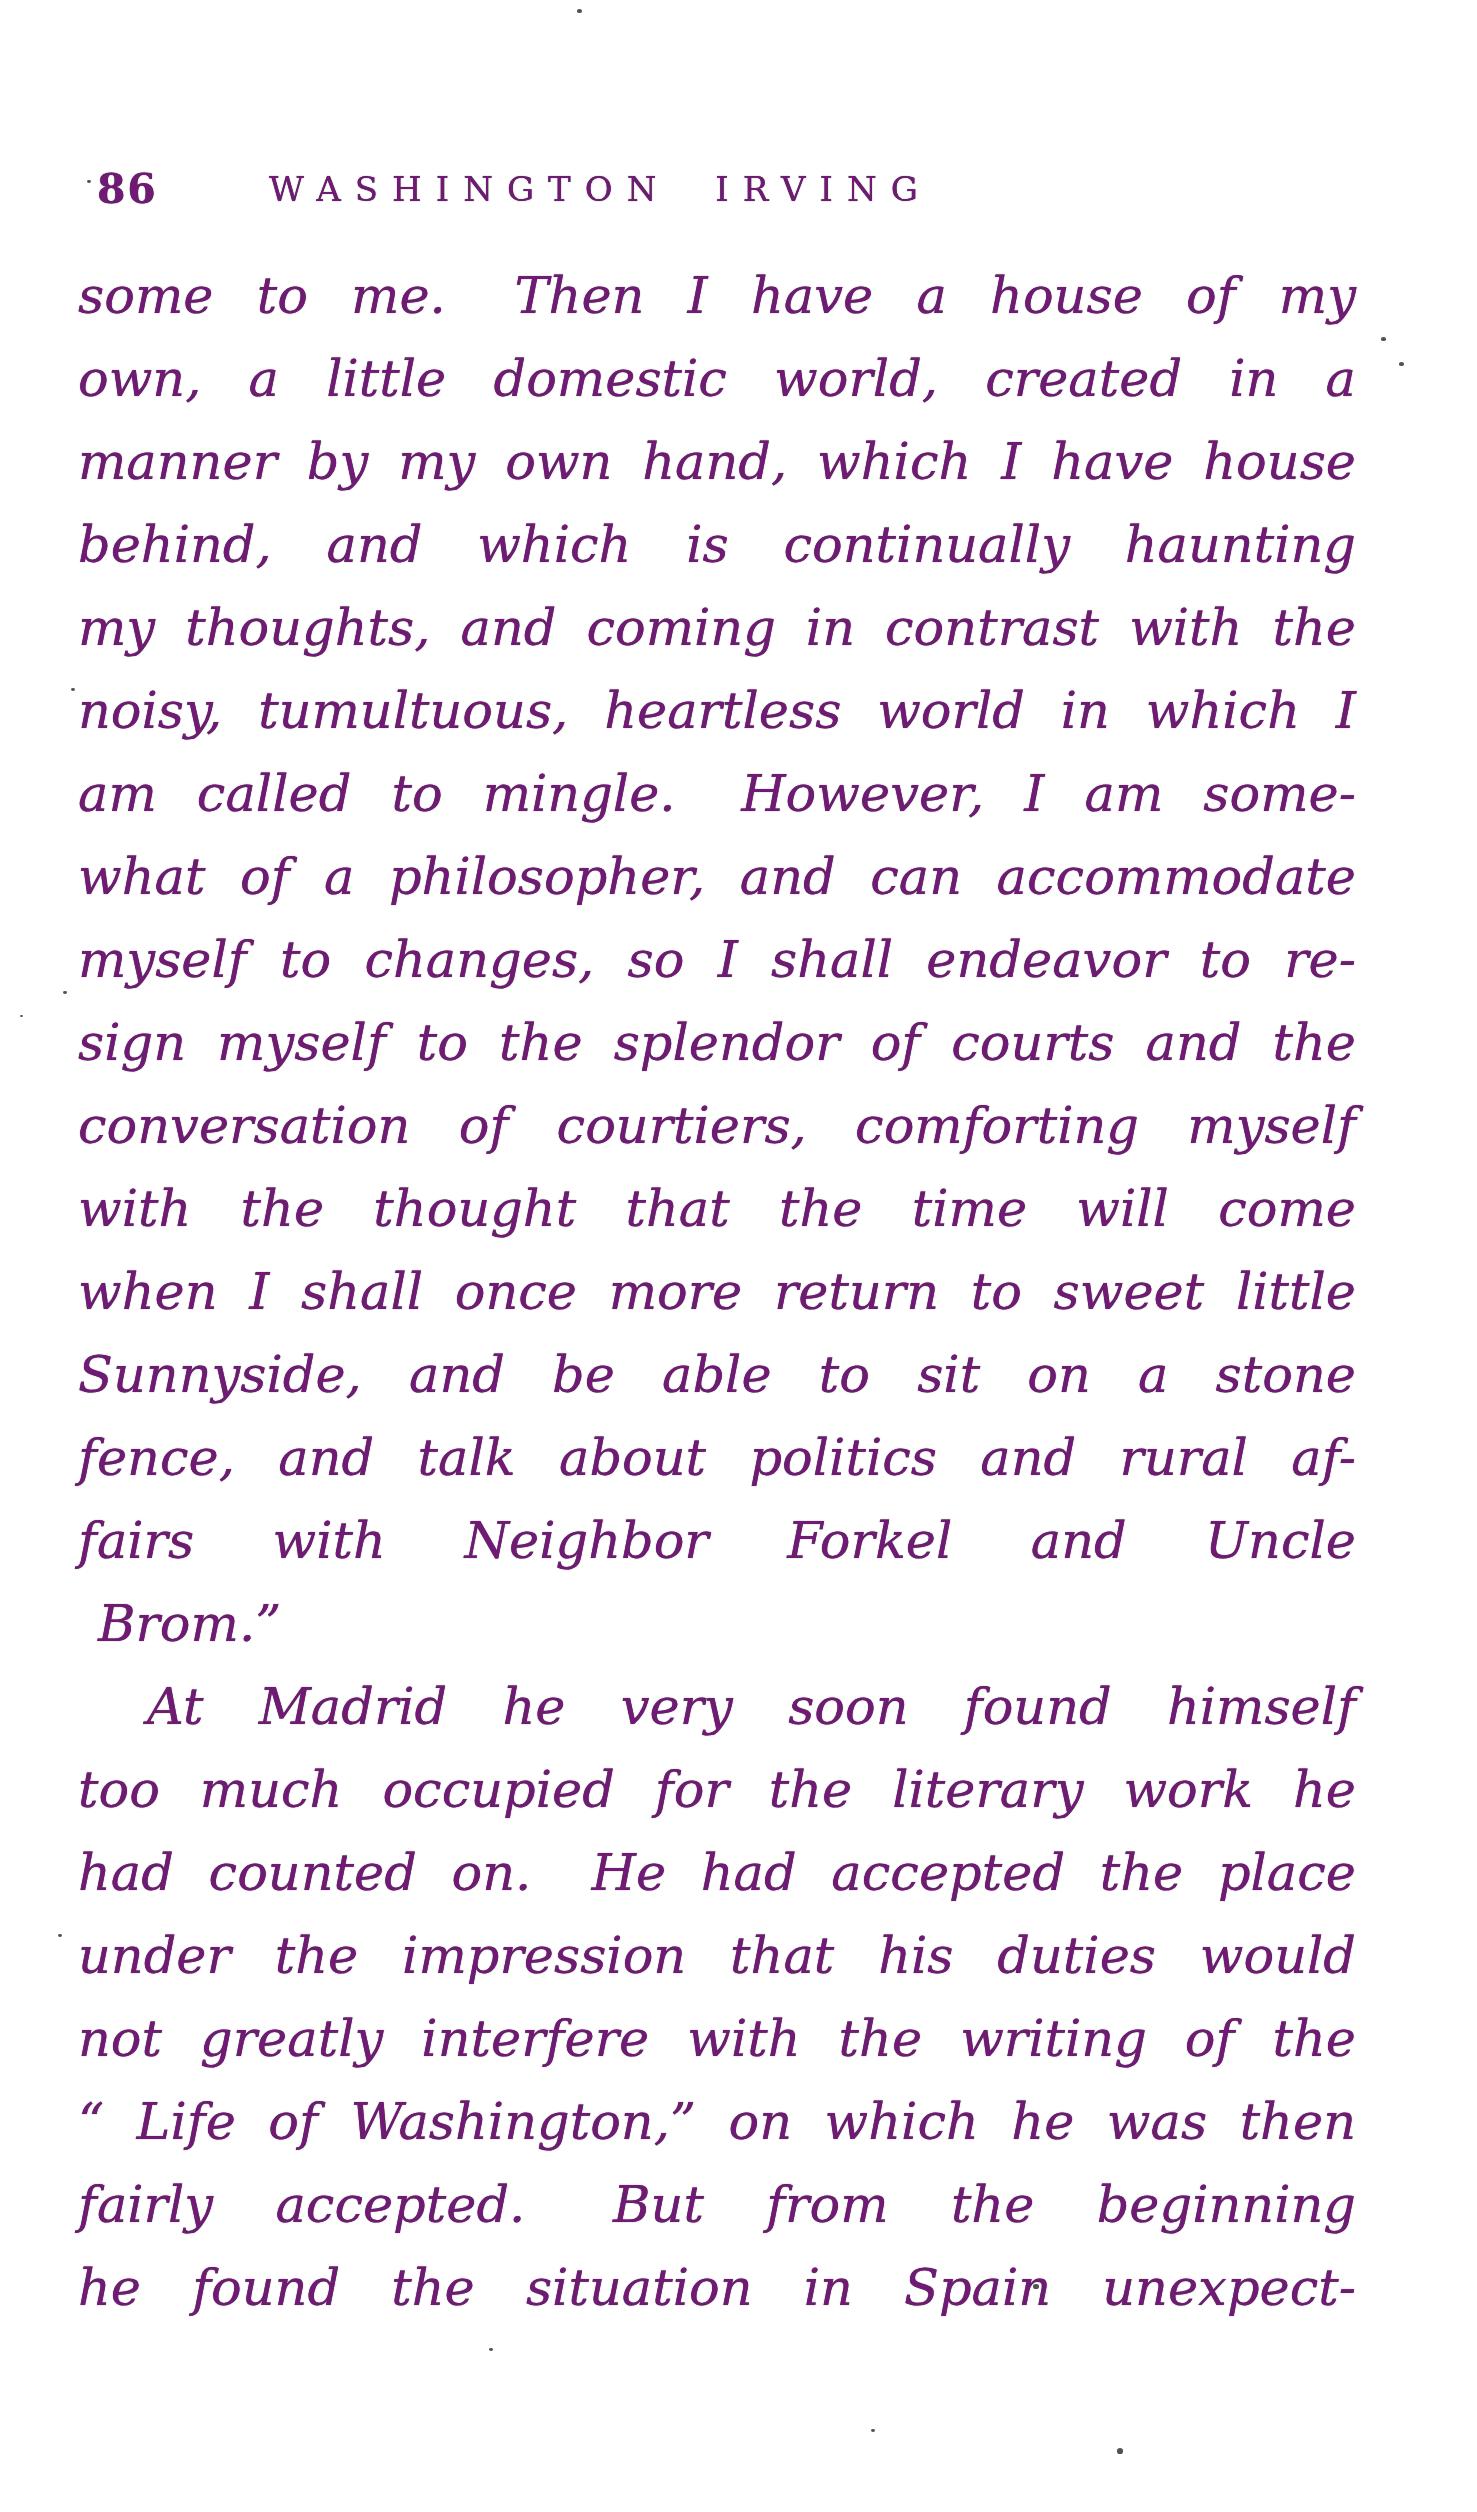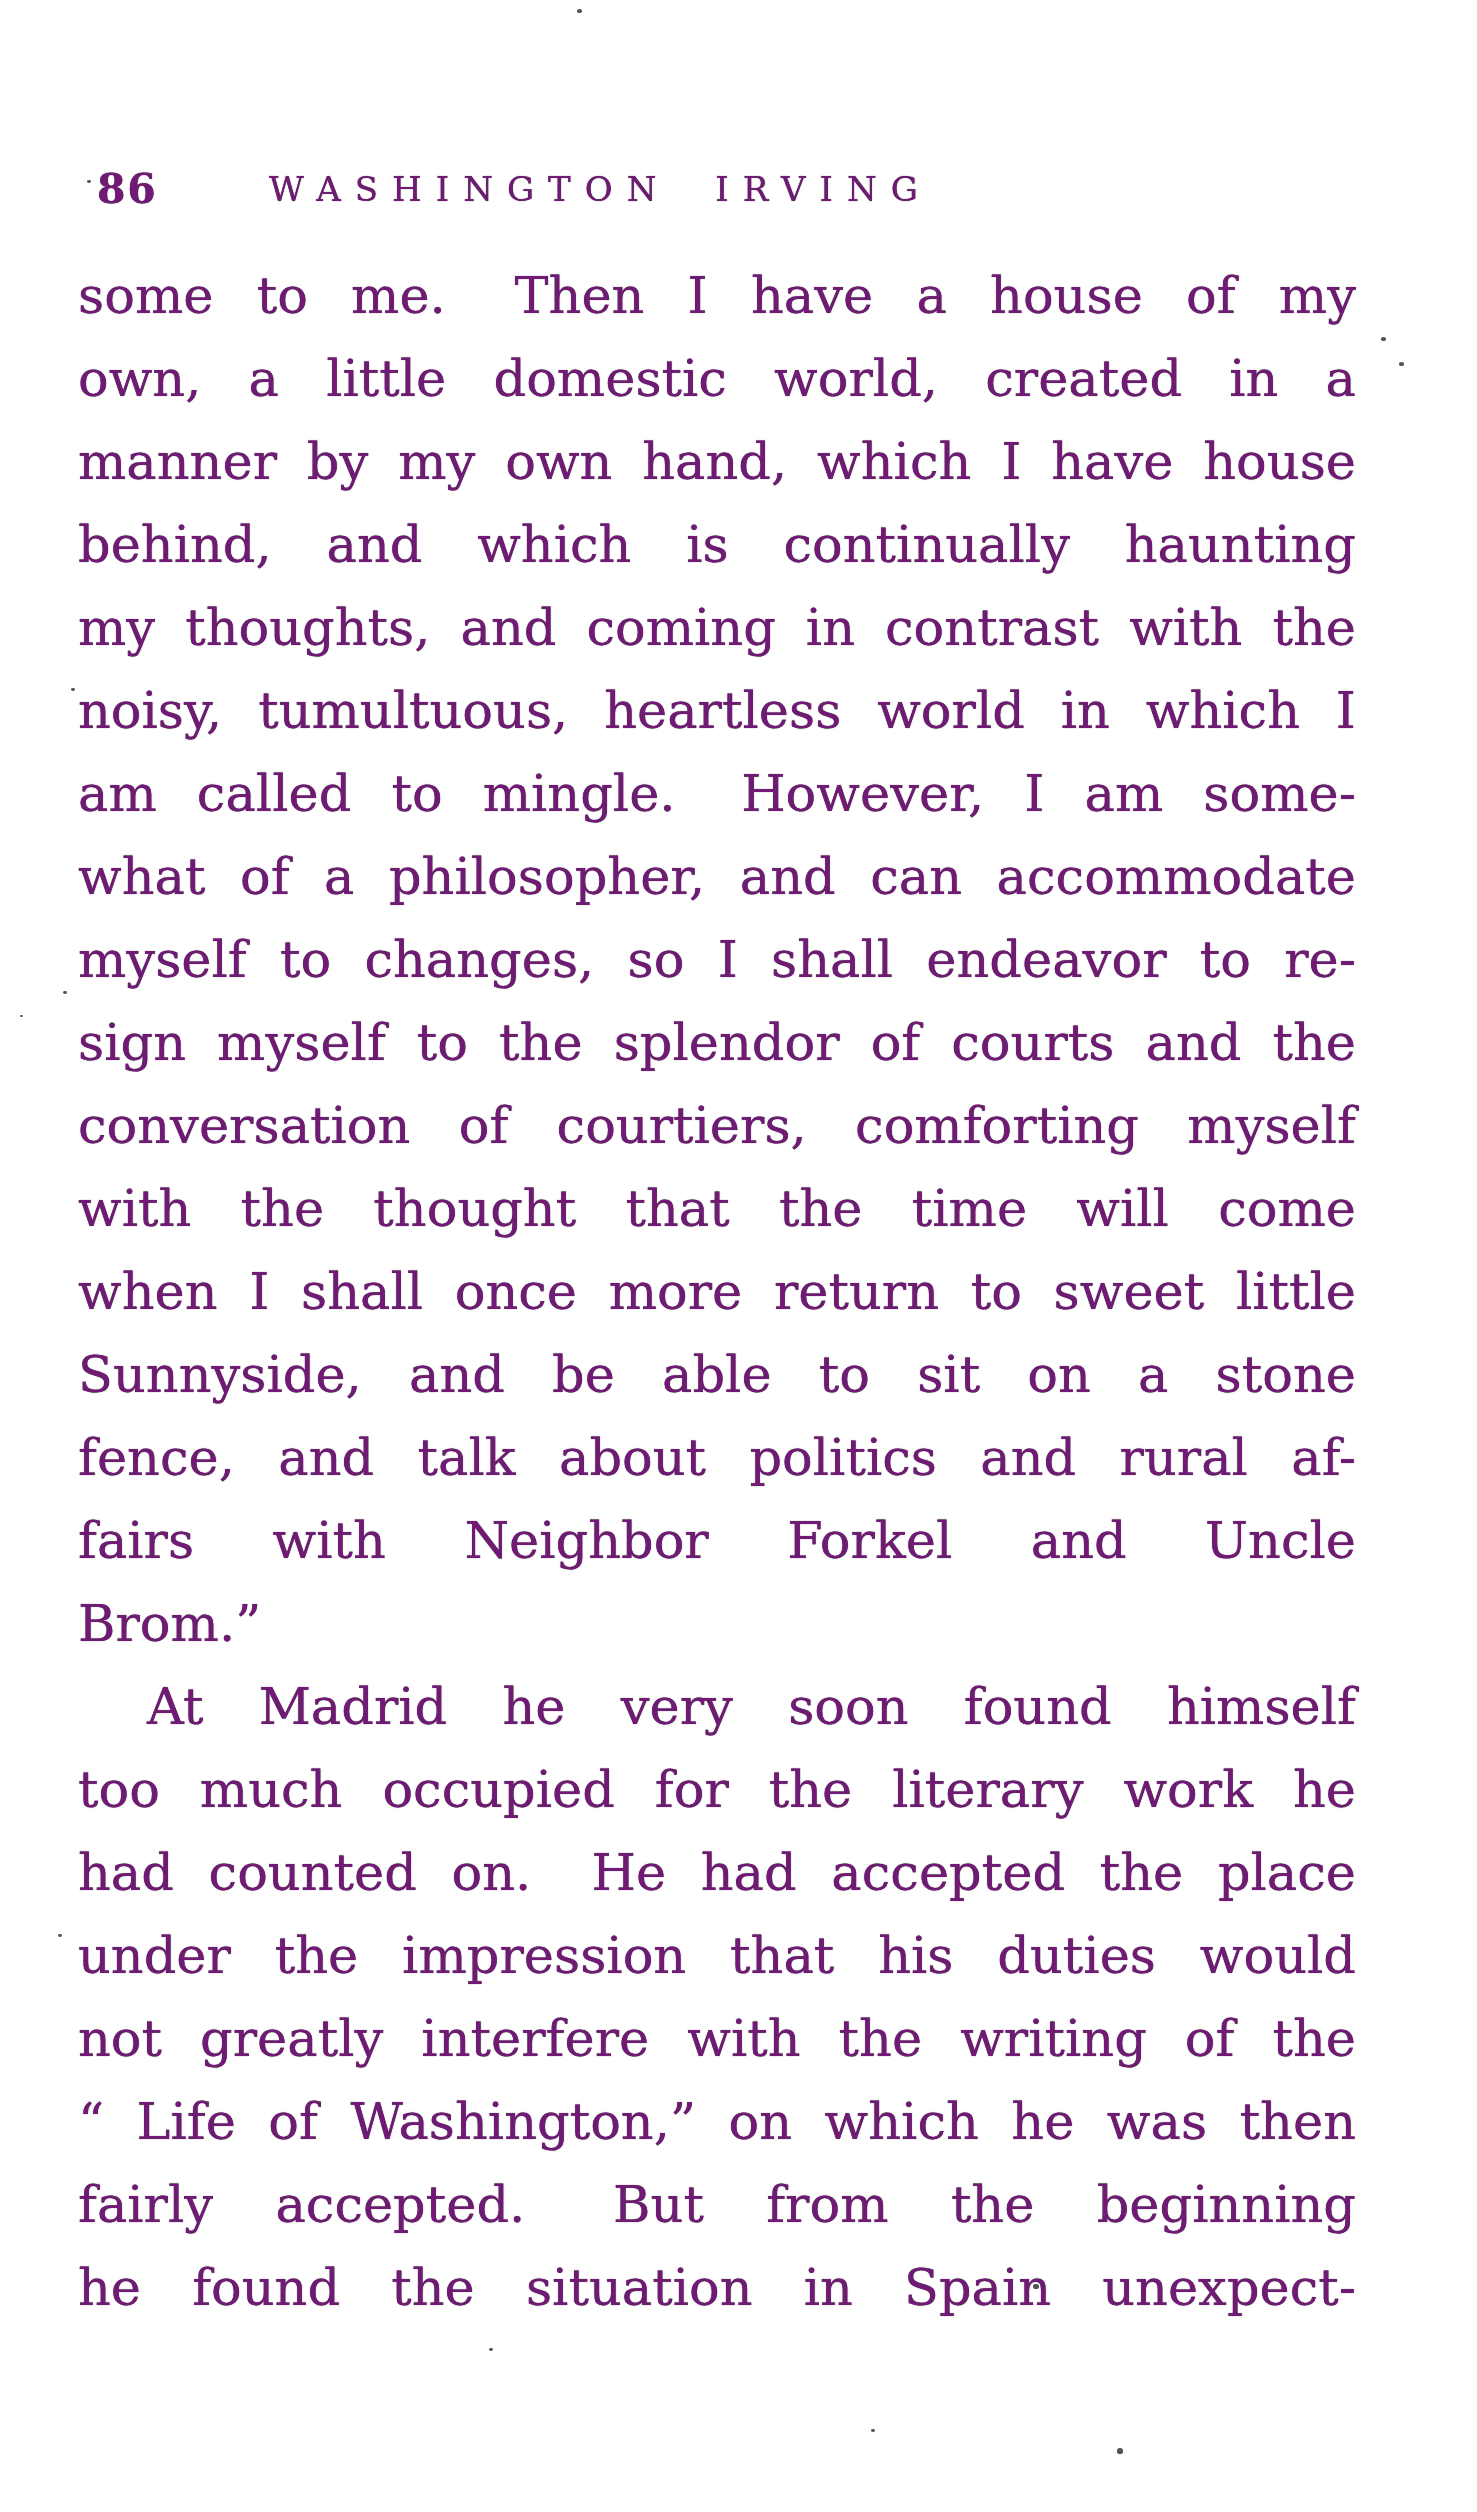--- a/index.html
+++ b/index.html
@@ -44,33 +44,35 @@
     word-spacing: 20px;
     text-shadow: 0 0 0.9px rgba(0,0,0,0.9);
     white-space: nowrap;
   }
   
   .textblock {
     position: absolute;
     left: 78px;
     top: 254px;
     width: 1278px;
+    font-style: italic;
   }
   .line {
     height: 83px;
     line-height: 83px;
     font-size: 51px;
     text-align: justify;
     text-align-last: justify;
     text-shadow: 0 0 0.9px rgba(0,0,0,0.85);
     white-space: normal;
   }
   .line.noj {
     text-align: center;
     text-align-last: left;
+    margin-left: 20px;
   }
   .line.indent {
     text-indent: 69px;
   }
   
   .speck {
     position: absolute;
     background: #1a1a1a;
     border-radius: 50%;
     opacity: 0.75;

